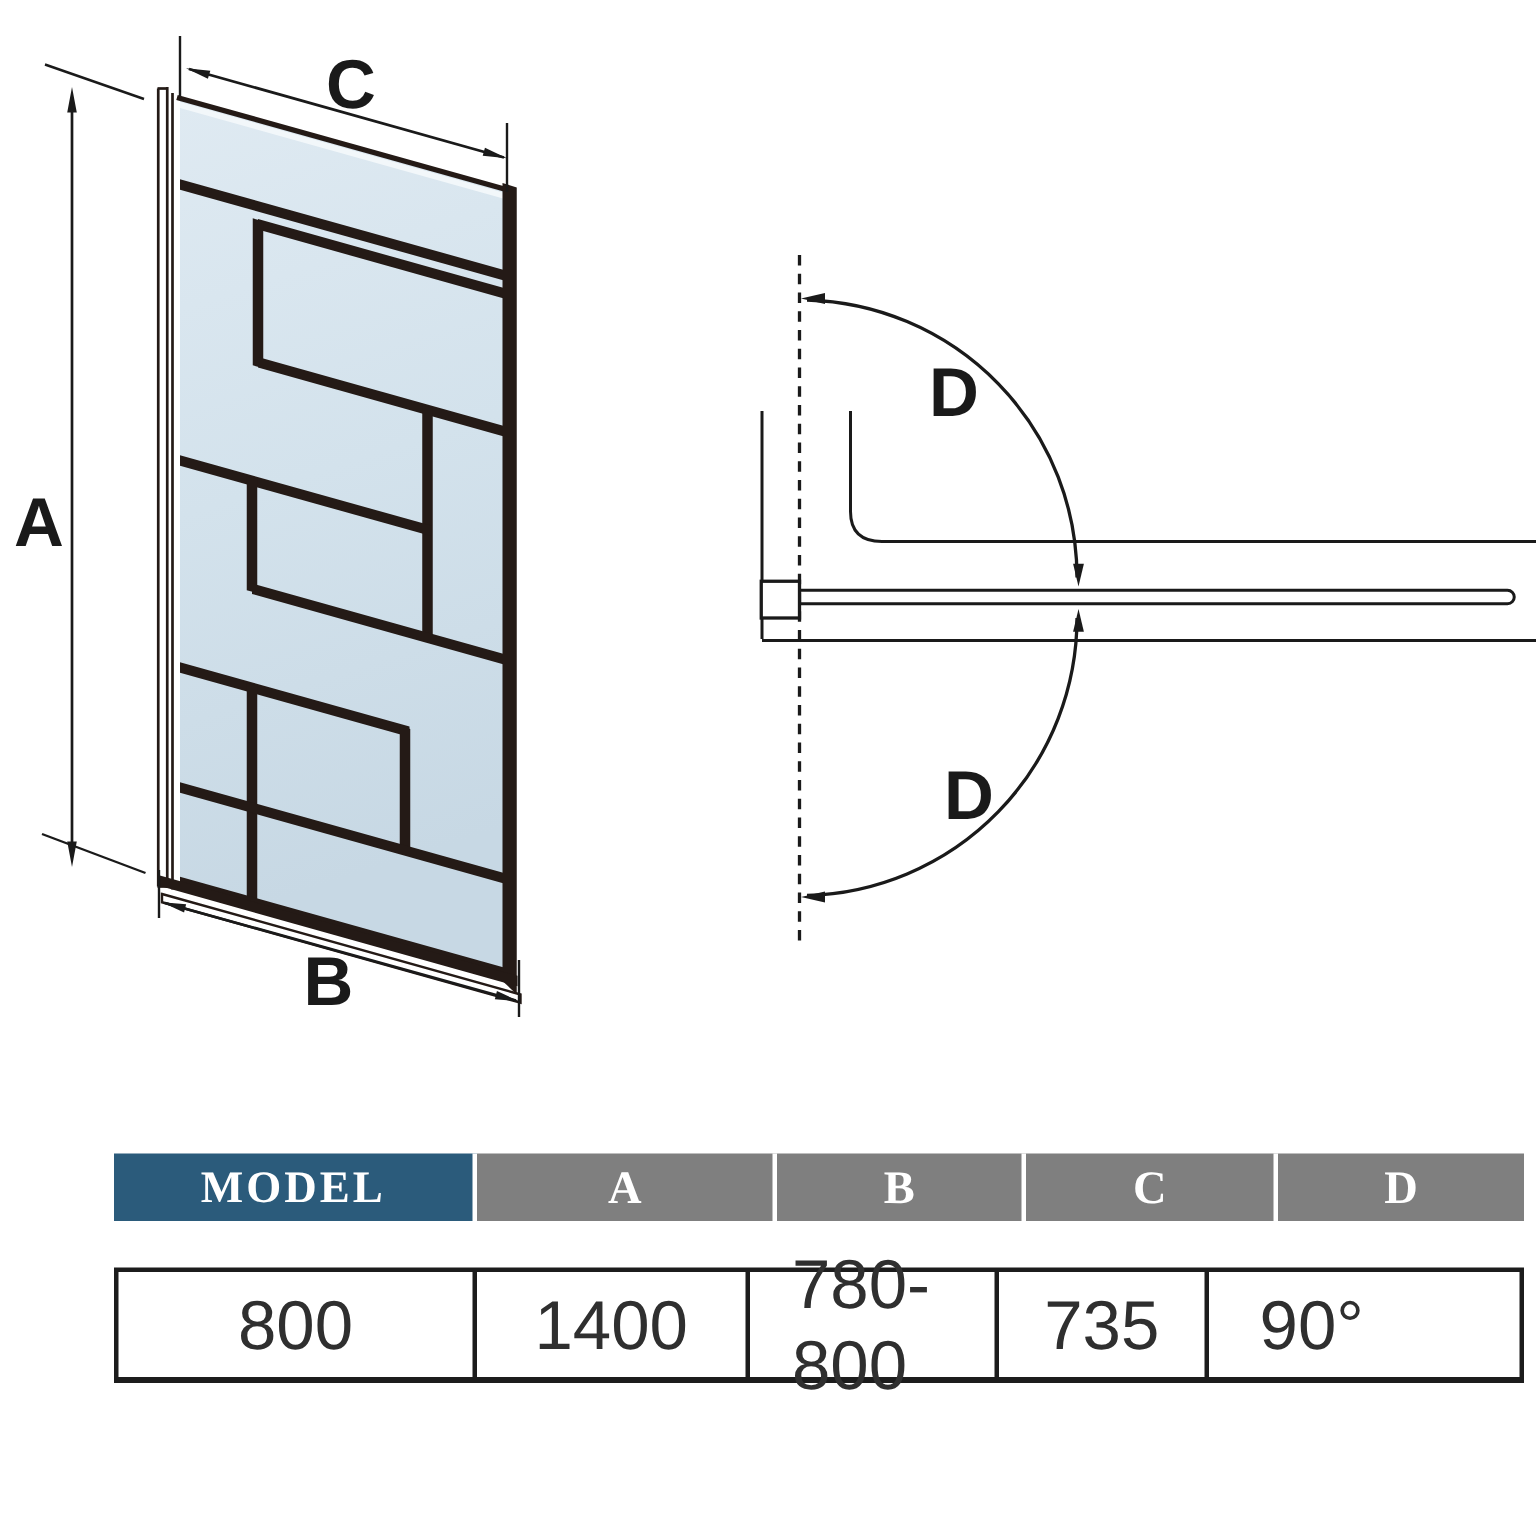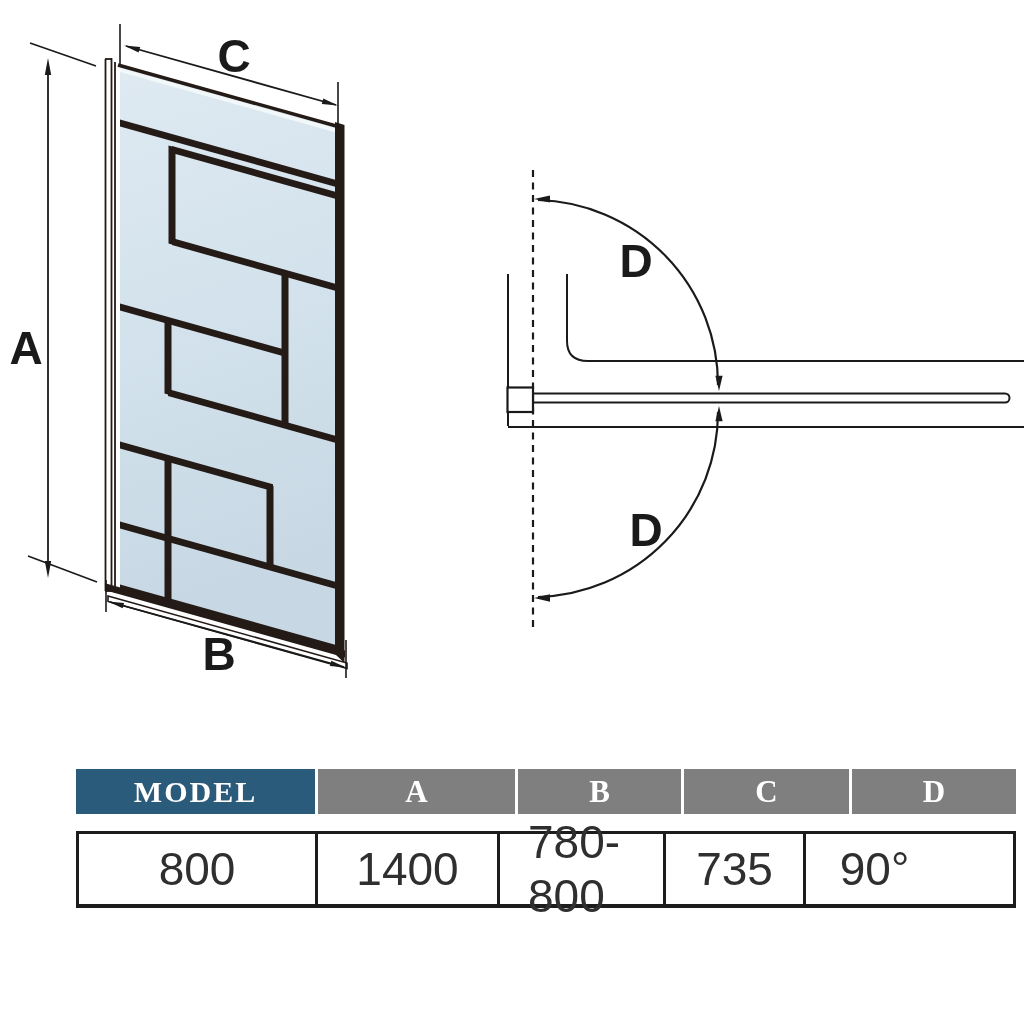--- a/index.html
+++ b/index.html
@@ -32,21 +32,21 @@
   .spec-head{display:flex;height:45px;}
   .spec-head .th{
     display:flex;align-items:center;justify-content:center;
     background:var(--head-bg);color:var(--head-text);
     font-family:"Liberation Serif",serif;font-weight:bold;font-size:31px;
     border-right:3px solid #fff;box-sizing:border-box;
   }
   .spec-head .th:last-child{border-right:none;}
   .spec-head .th.model{background:var(--model-bg);letter-spacing:2px;font-size:30px;}
   .spec-row{
-    display:flex;height:77px;margin-top:17px;
+    display:flex;height:77px;margin-top:31px;
     border:3px solid #1c1c1c;border-bottom-width:4px;box-sizing:border-box;background:#fff;
   }
   .spec-row .td{
     display:flex;align-items:center;justify-content:center;
     font-family:"Liberation Sans",sans-serif;font-size:46px;color:var(--value-text);
     border-right:3px solid #1c1c1c;box-sizing:border-box;
   }
   .spec-row .td:last-child{border-right:none;}
   
   .w-model{width:242px;} .w-a{width:200px;} .w-b{width:166px;} .w-c{width:168px;} .w-d{width:164px;}

